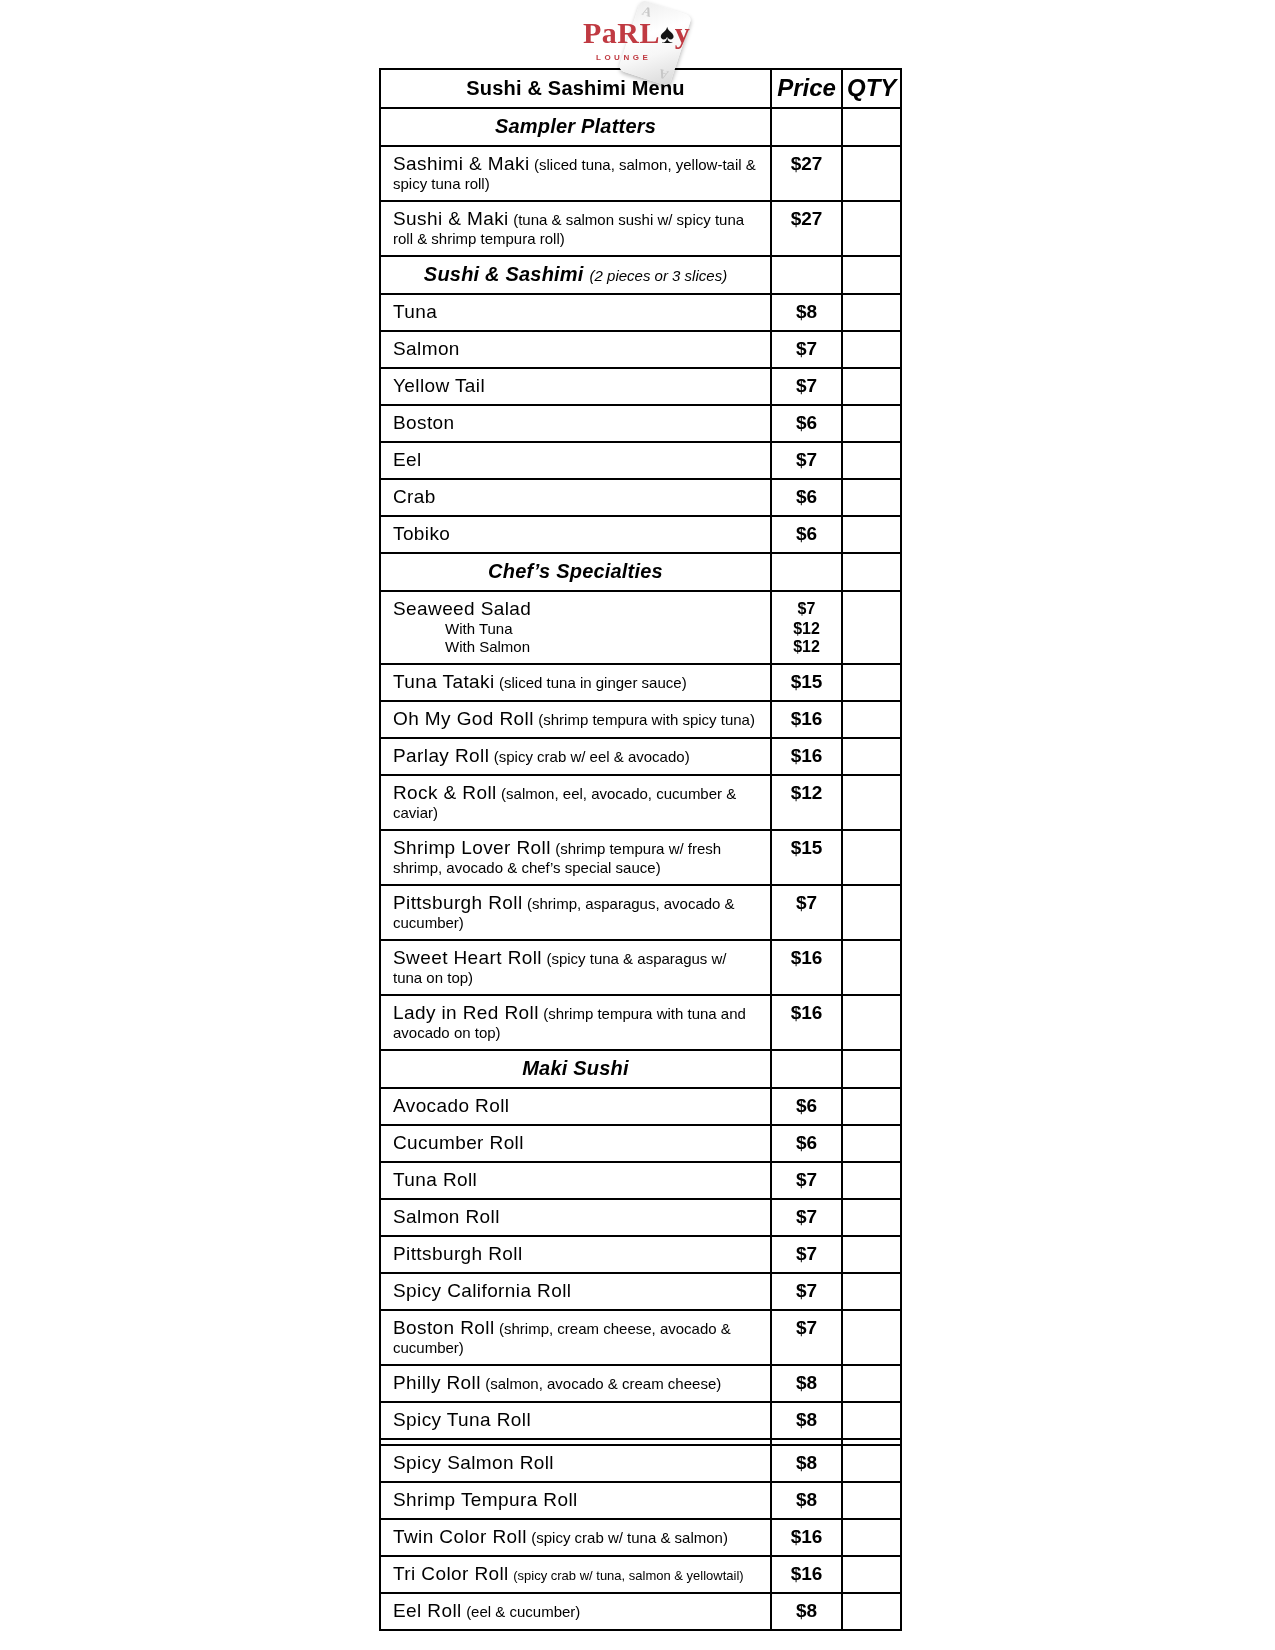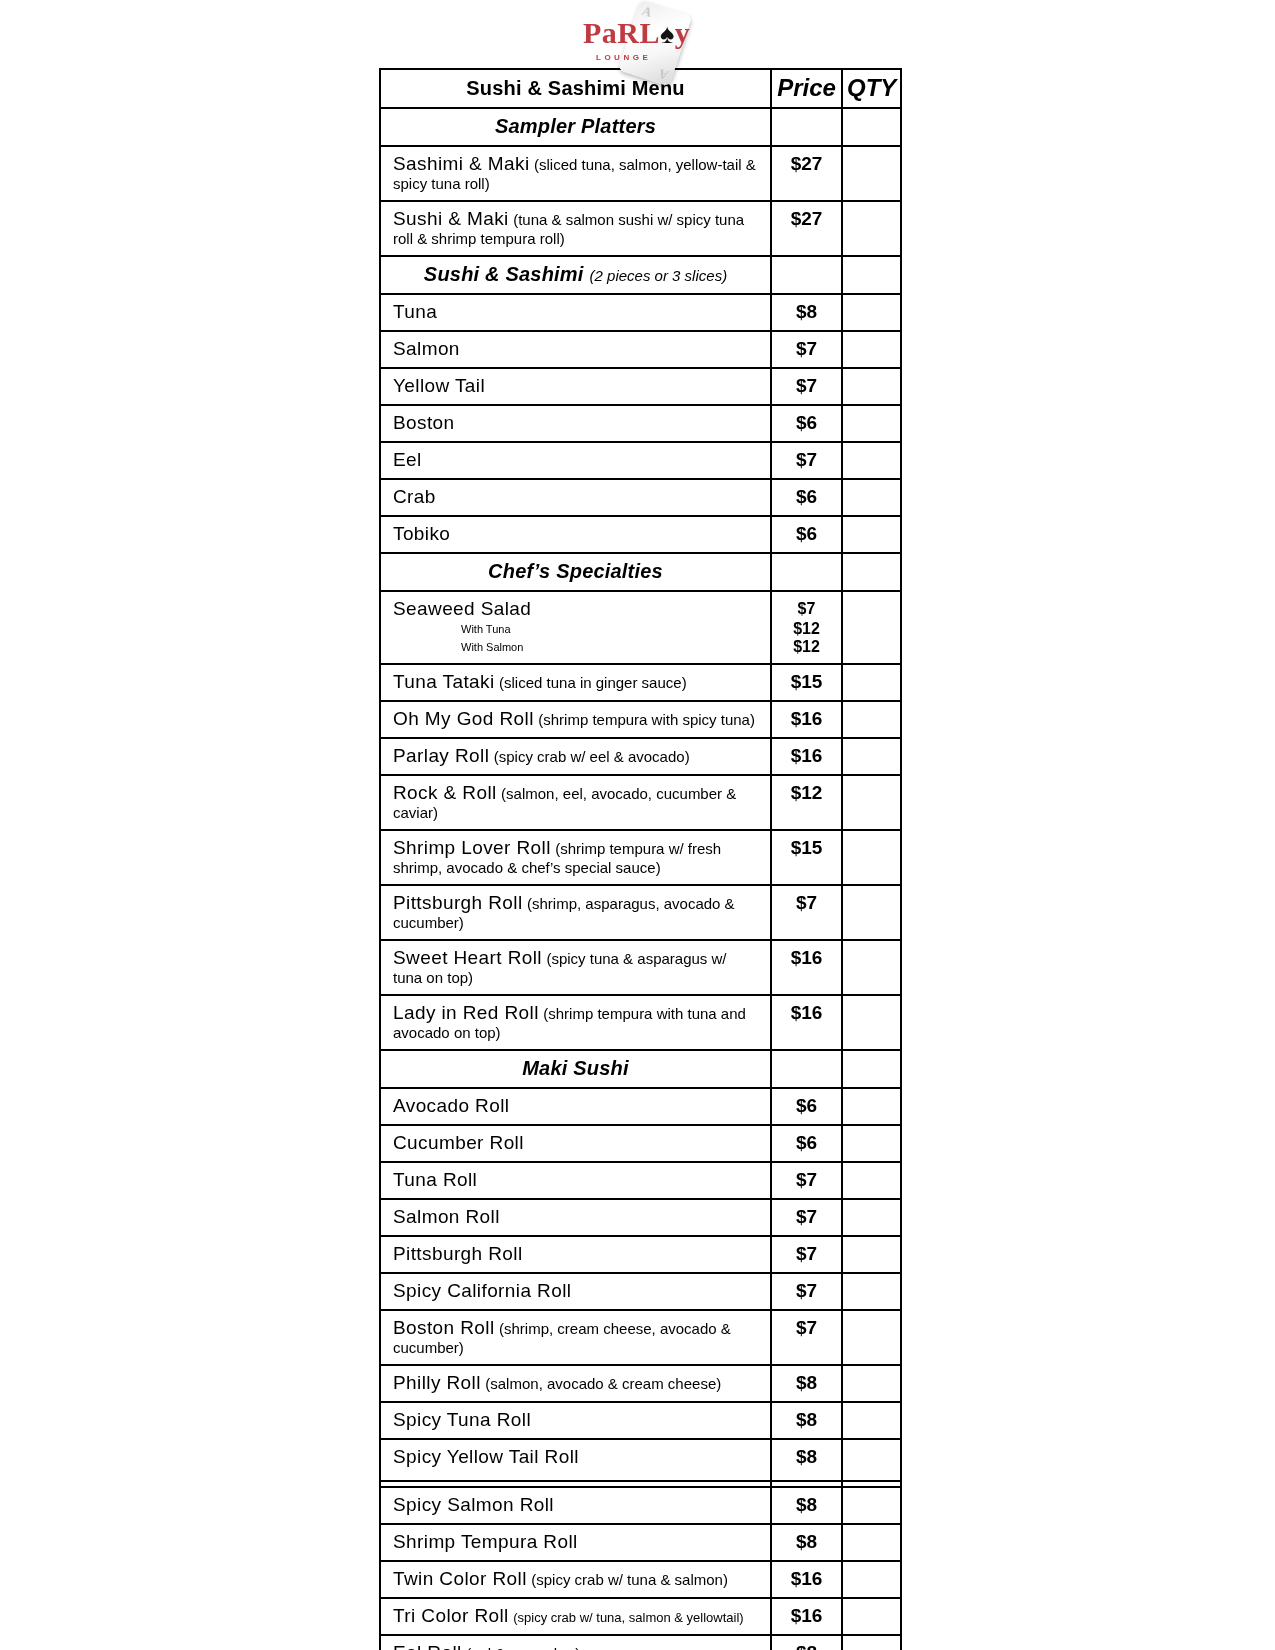--- a/index.html
+++ b/index.html
@@ -34,21 +34,21 @@
   th.th-price,th.th-qty{font-size:24px;font-weight:bold;font-style:italic;text-align:center;}
 
   td.c-name{padding:6px 12px 7px;line-height:18px;}
   td.c-price{padding:6px 2px 7px;text-align:center;font-weight:bold;
              font-size:19px;line-height:22px;}
   td.c-qty{padding:0;}
 
   .item-name{font-size:19px;line-height:22px;letter-spacing:.4px;}
   .item-desc{font-size:15px;line-height:18px;letter-spacing:0;}
   .item-desc.small{font-size:13px;}
-  .subline{font-size:11px;line-height:18px;margin-left:68px;}
+  .subline{font-size:15px;line-height:18px;margin-left:52px;}
   .price-line{font-size:16px;line-height:22px;}
   .price-line.sub{line-height:18px;}
 
   tr.r-section td.c-name{padding:5px 0 7px;text-align:center;}
   .section-title{font-size:20px;line-height:24px;font-weight:bold;font-style:italic;
                  letter-spacing:.2px;}
   .section-note{font-size:15px;font-style:italic;font-weight:normal;margin-left:6px;}
 
   tr.r-tall td{padding-bottom:12px;}
   tr.r-spacer td{height:4px;padding:0;line-height:0;}
@@ -233,25 +233,20 @@
         <tr class="r-item">
           <td class="c-name"><span class="item-name">Philly Roll</span> <span class="item-desc">(salmon, avocado &amp; cream cheese)</span></td>
           <td class="c-price"><span>$8</span></td>
           <td class="c-qty"></td>
         </tr>
         <tr class="r-item">
           <td class="c-name"><span class="item-name">Spicy Tuna Roll</span></td>
           <td class="c-price"><span>$8</span></td>
           <td class="c-qty"></td>
         </tr>
-        <tr class="r-item r-tall">
-          <td class="c-name"><span class="item-name">Spicy Yellow Tail Roll</span></td>
-          <td class="c-price"><span>$8</span></td>
-          <td class="c-qty"></td>
-        </tr>
         <tr class="r-spacer">
           <td class="c-name"></td>
           <td class="c-price"></td>
           <td class="c-qty"></td>
         </tr>
         <tr class="r-item">
           <td class="c-name"><span class="item-name">Spicy Salmon Roll</span></td>
           <td class="c-price"><span>$8</span></td>
           <td class="c-qty"></td>
         </tr>

